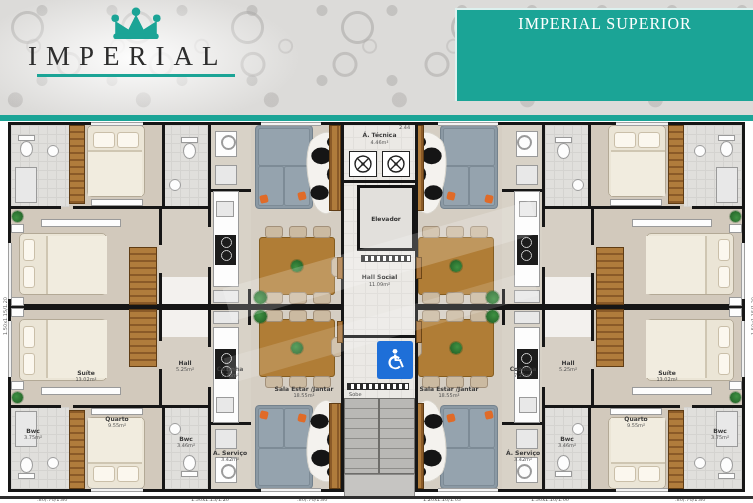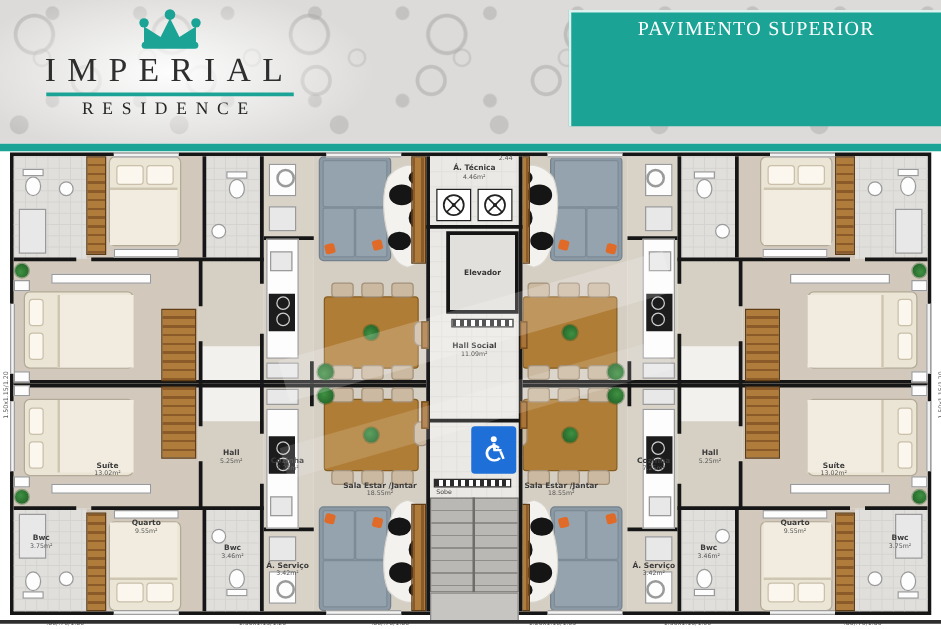--- a/index.html
+++ b/index.html
@@ -12,21 +12,21 @@
       radial-gradient(ellipse 230px 95px at 135px 58px, rgba(255,255,255,.95), rgba(255,255,255,0) 72%),
       radial-gradient(circle at 25% 25%, transparent 13px, rgba(168,166,164,.55) 14px 16px, transparent 17px),
       radial-gradient(circle at 75% 70%, transparent 9px, rgba(168,166,164,.5) 10px 12px, transparent 13px),
       radial-gradient(circle at 60% 15%, rgba(176,174,172,.55) 0 5px, transparent 6px),
       radial-gradient(circle at 12% 78%, rgba(176,174,172,.5) 0 7px, transparent 8px),
       radial-gradient(circle at 40% 55%, transparent 5px, rgba(176,174,172,.4) 6px 7px, transparent 8px);
     background-size:auto,110px 110px,92px 92px,70px 70px,128px 128px,84px 84px;}
   .teal-bar{position:absolute;left:0;top:115px;width:753px;height:6px;}
   .bottom-line{position:absolute;left:0;top:496px;width:753px;height:3px;background:#2e2e2e;}
   
-  .logo{position:absolute;left:28px;top:6px;width:215px;height:106px;text-align:center;}
+  .logo{position:absolute;left:28px;top:6px;width:215px;height:106px;text-align:left;}
   .logo .crown{display:block;margin:0 auto;}
   .logo .brand{font-family:"Liberation Serif",serif;font-size:27px;letter-spacing:9px;
                color:#2e2e2e;margin-top:1px;white-space:nowrap;}
   .logo .rule{width:198px;height:3px;margin:2px auto 3px auto;}
   .logo .brand2{font-family:"Liberation Serif",serif;font-size:14px;letter-spacing:7px;
                 color:#262626;white-space:nowrap;}
   
   .hbox{position:absolute;left:455px;top:8px;width:298px;height:93px;box-sizing:border-box;
         border-left:2px solid rgba(255,255,255,.85);border-top:2px solid rgba(255,255,255,.85);
         color:#fff;text-align:center;font-family:"Liberation Serif",serif;}
@@ -102,25 +102,24 @@
   <div class="logo">
     <svg class="crown" width="58" height="34" viewBox="0 0 60 36">
       <circle cx="8" cy="13" r="4" fill="#1BA496"></circle>
       <circle cx="30" cy="6" r="4.5" fill="#1BA496"></circle>
       <circle cx="52" cy="13" r="4" fill="#1BA496"></circle>
       <path d="M8 16 L8 30 L52 30 L52 16 L38 25 L30 9 L22 25 Z" fill="#1BA496"></path>
       <rect x="6" y="29" width="48" height="6" rx="3" fill="#1BA496"></rect>
     </svg>
     <div class="brand">IMPERIAL</div>
     <div class="rule" style="background:#1BA496;"></div>
-    <div class="brand2">RESIDENCE</div>
   </div>
 
   <div class="hbox" style="background:#1BA496;">
-    <div class="l2">PAVIMENTO SUPERIOR</div>
+    <div class="l2">IMPERIAL SUPERIOR</div>
   </div>
 
   <div class="teal-bar" style="background:#1BA496;"></div>
 
   <div class="plan">
 
     <div class="half left">
 
       <div class="quad upper">
         <div class="abs floor-bed" style="left:0;top:0;width:148px;height:100px;"></div>

